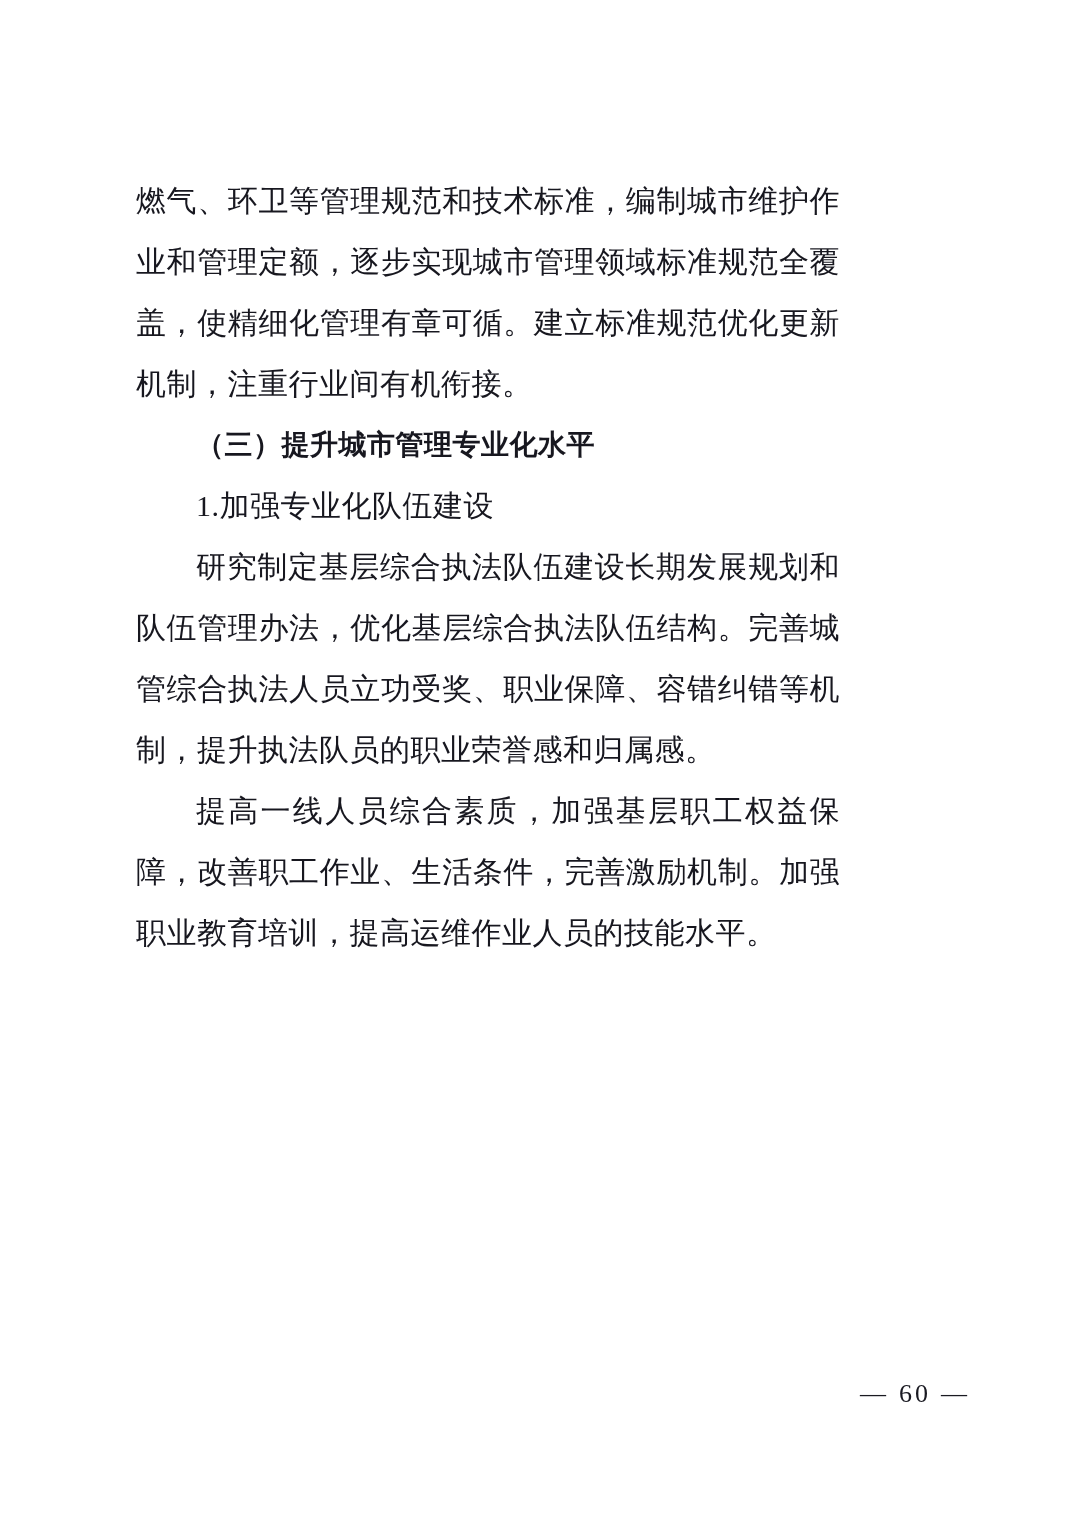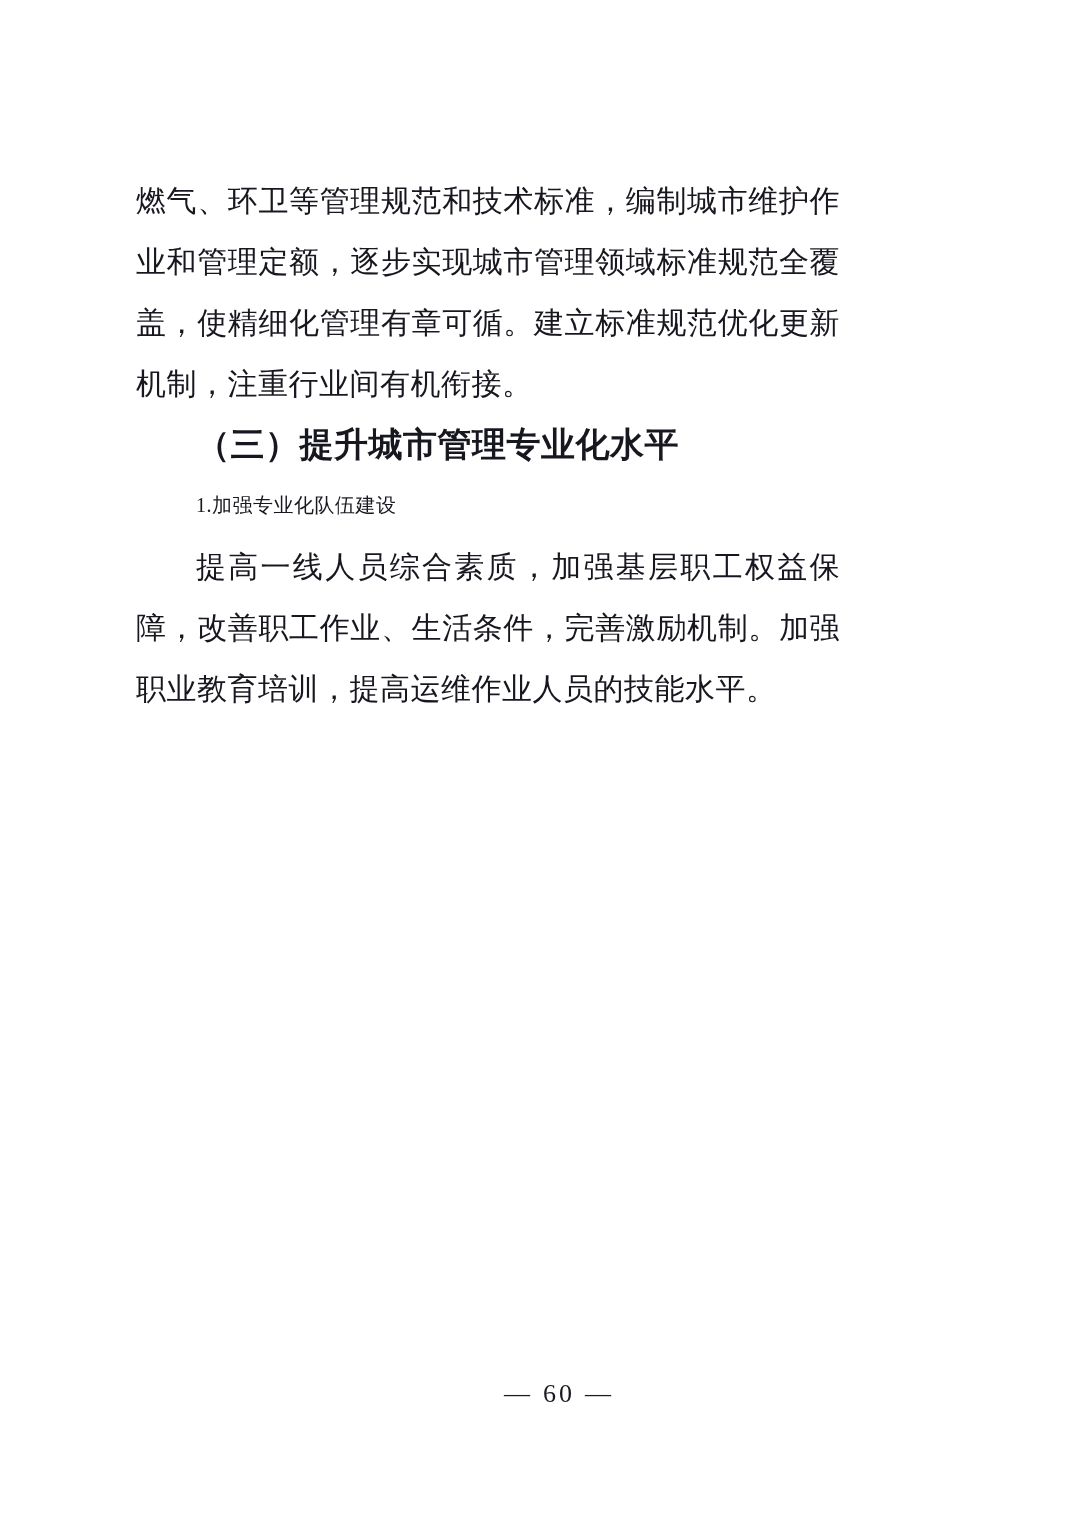--- a/index.html
+++ b/index.html
@@ -33,37 +33,37 @@
     margin: 0;
     text-indent: 0;
   }
   .para.indent {
     text-indent: 60px;
   }
   .heading {
     margin: 0;
     font-weight: bold;
     text-indent: 60px;
-    font-size: 34px;
+    font-size: 28px;
     line-height: 61px;
     letter-spacing: 0.5px;
   }
   .subheading {
     margin: 0;
     text-indent: 60px;
-    font-size: 20px;
+    font-size: 30px;
     line-height: 61px;
     letter-spacing: 0.5px;
   }
   .page-footer {
     position: absolute;
     left: 0;
     right: 0;
     bottom: 118px;
-    text-align: center;
+    text-align: right;
     padding-left: 142px;
     font-size: 26px;
     color: #1a1a22;
     letter-spacing: 3px;
   }
   .page-footer .dash {
     display: inline-block;
     padding: 0 6px;
   }
   .page-footer .num {
@@ -78,20 +78,21 @@
 <div class="page">
   <div class="doc-body">
 
     <p class="para">燃气、环卫等管理规范和技术标准，编制城市维护作业和管理定额，逐步实现城市管理领域标准规范全覆盖，使精细化管理有章可循。建立标准规范优化更新机制，注重行业间有机衔接。</p>
 
     <p class="heading">（三）提升城市管理专业化水平</p>
 
     <p class="subheading">1.加强专业化队伍建设</p>
 
 
+    <p class="para indent">研究制定基层综合执法队伍建设长期发展规划和队伍管理办法，优化基层综合执法队伍结构。完善城管综合执法人员立功受奖、职业保障、容错纠错等机制，提升执法队员的职业荣誉感和归属感。</p>
 
 
     <p class="para indent">提高一线人员综合素质，加强基层职工权益保障，改善职工作业、生活条件，完善激励机制。加强职业教育培训，提高运维作业人员的技能水平。</p>
 
   </div>
 
   <div class="page-footer">
     <span class="dash">—</span><span class="num">60</span><span class="dash">—</span>
   </div>
 </div>

